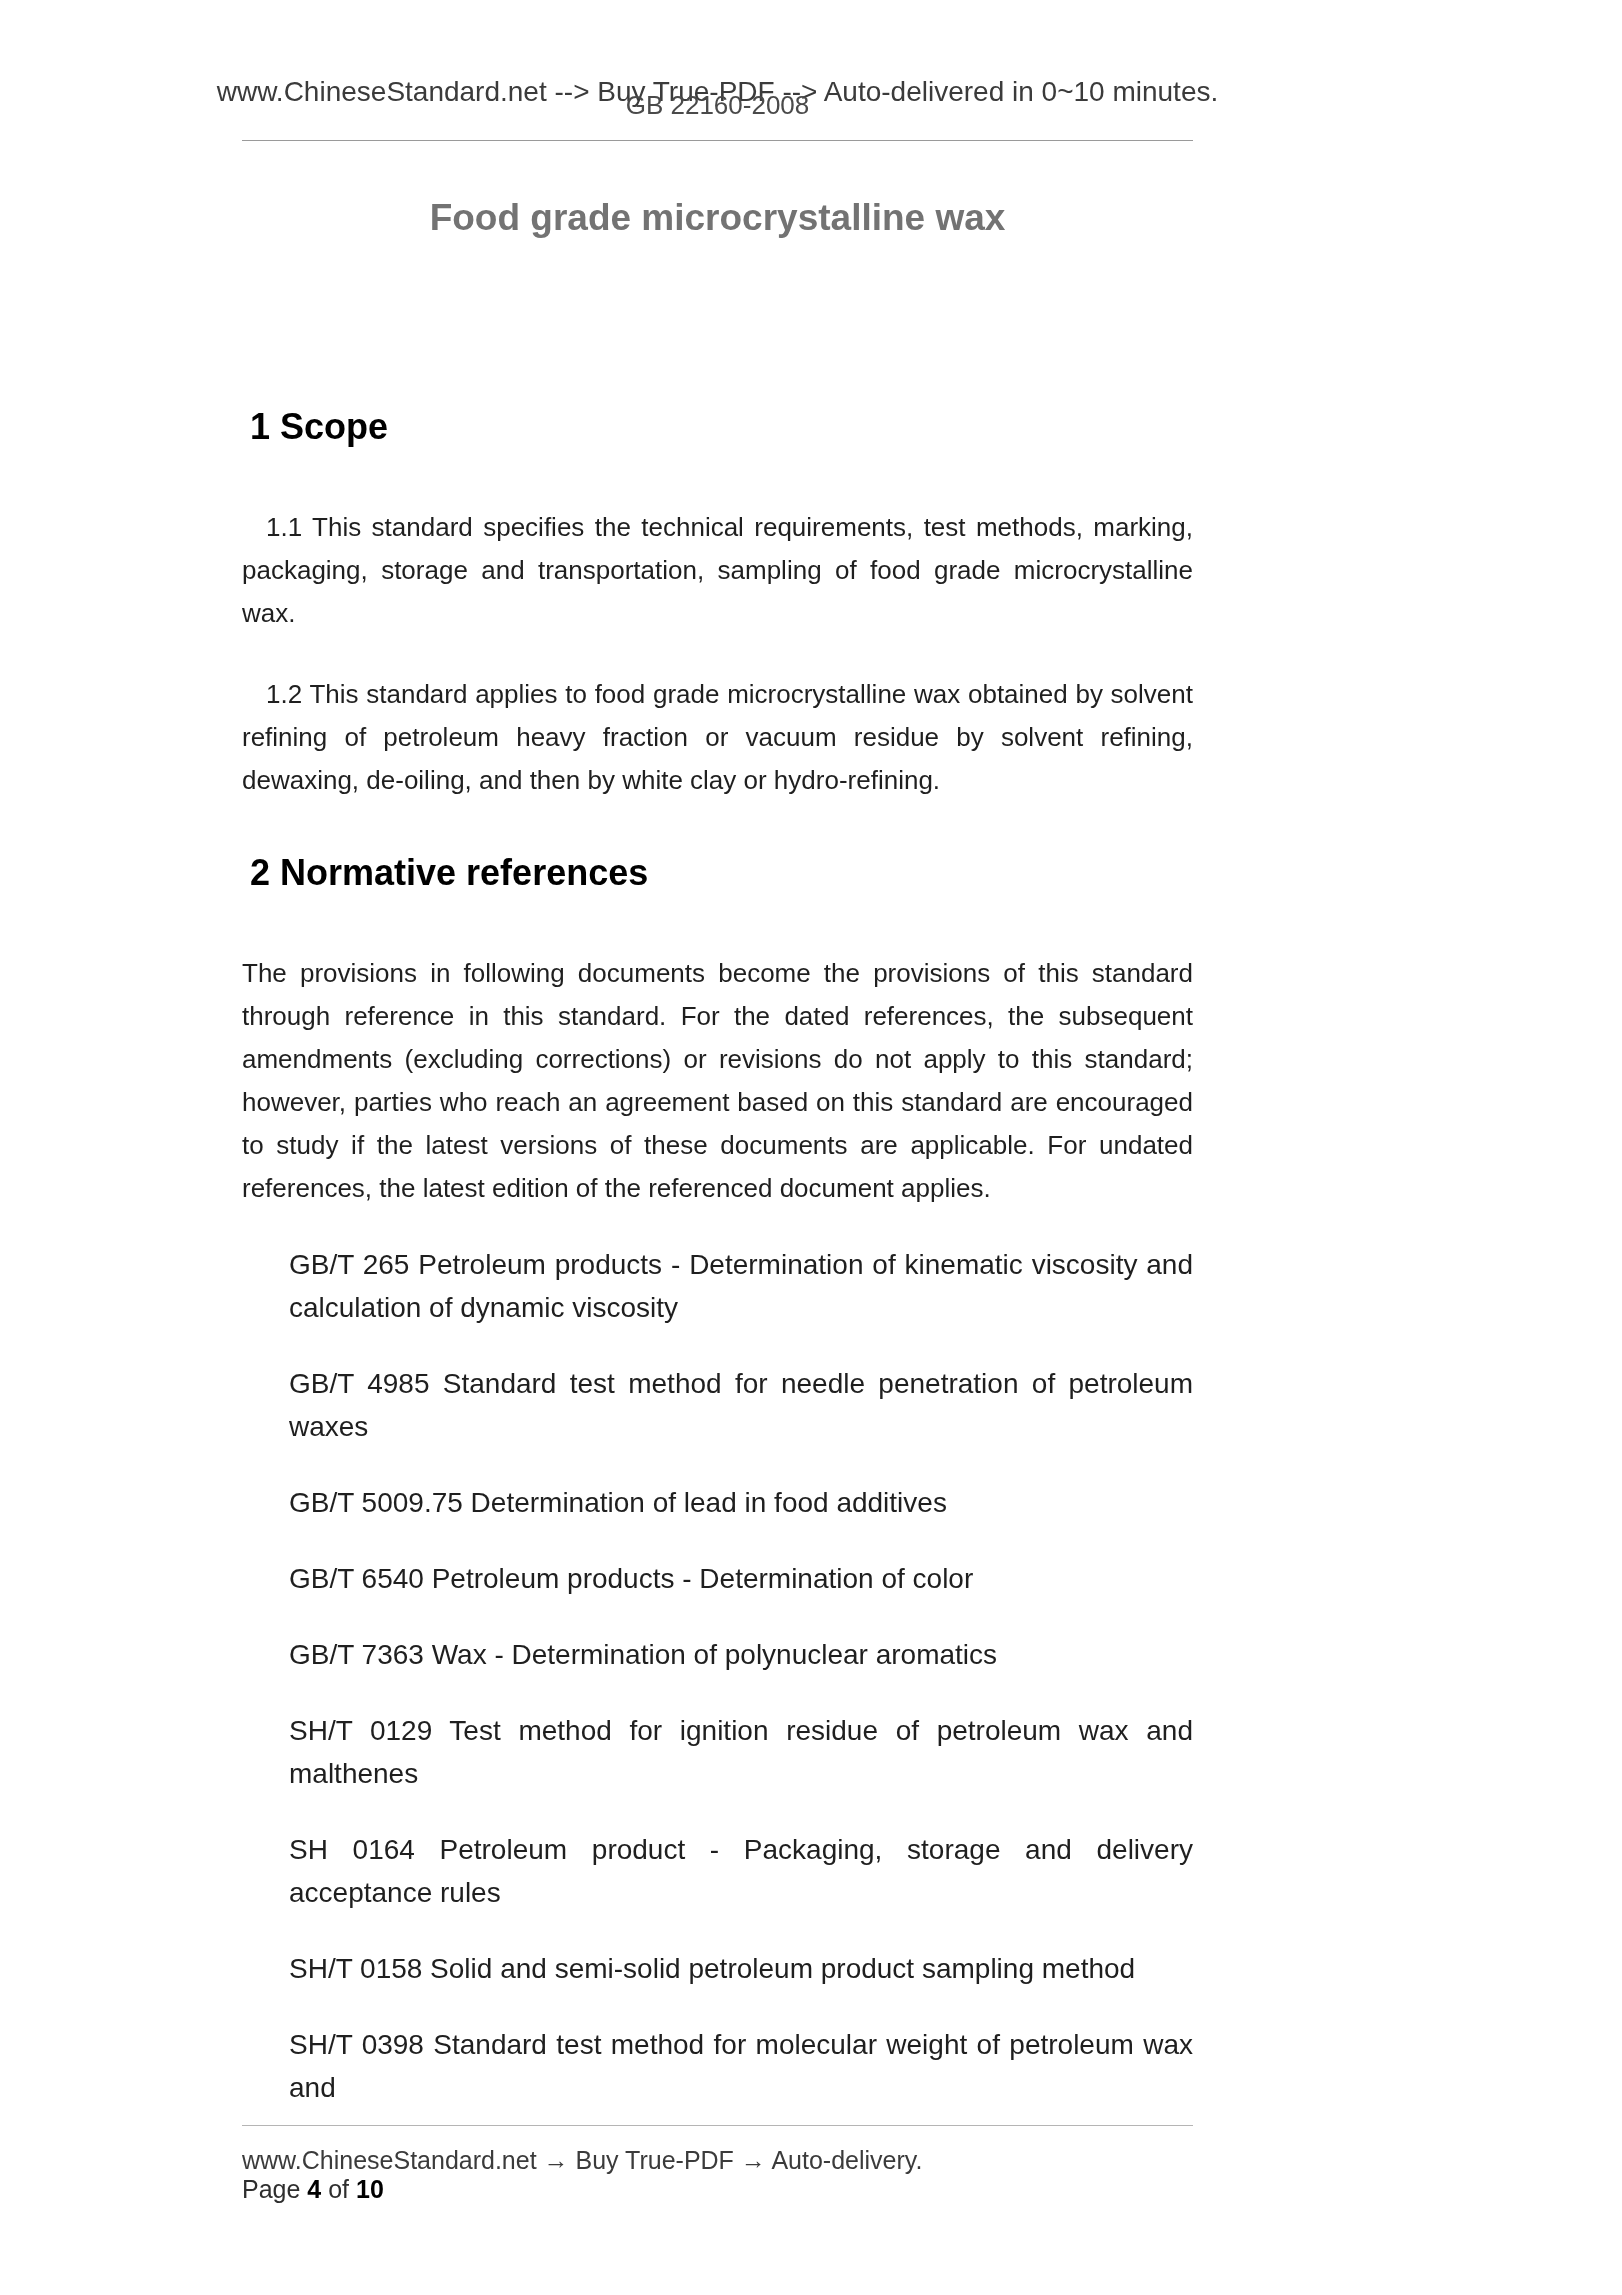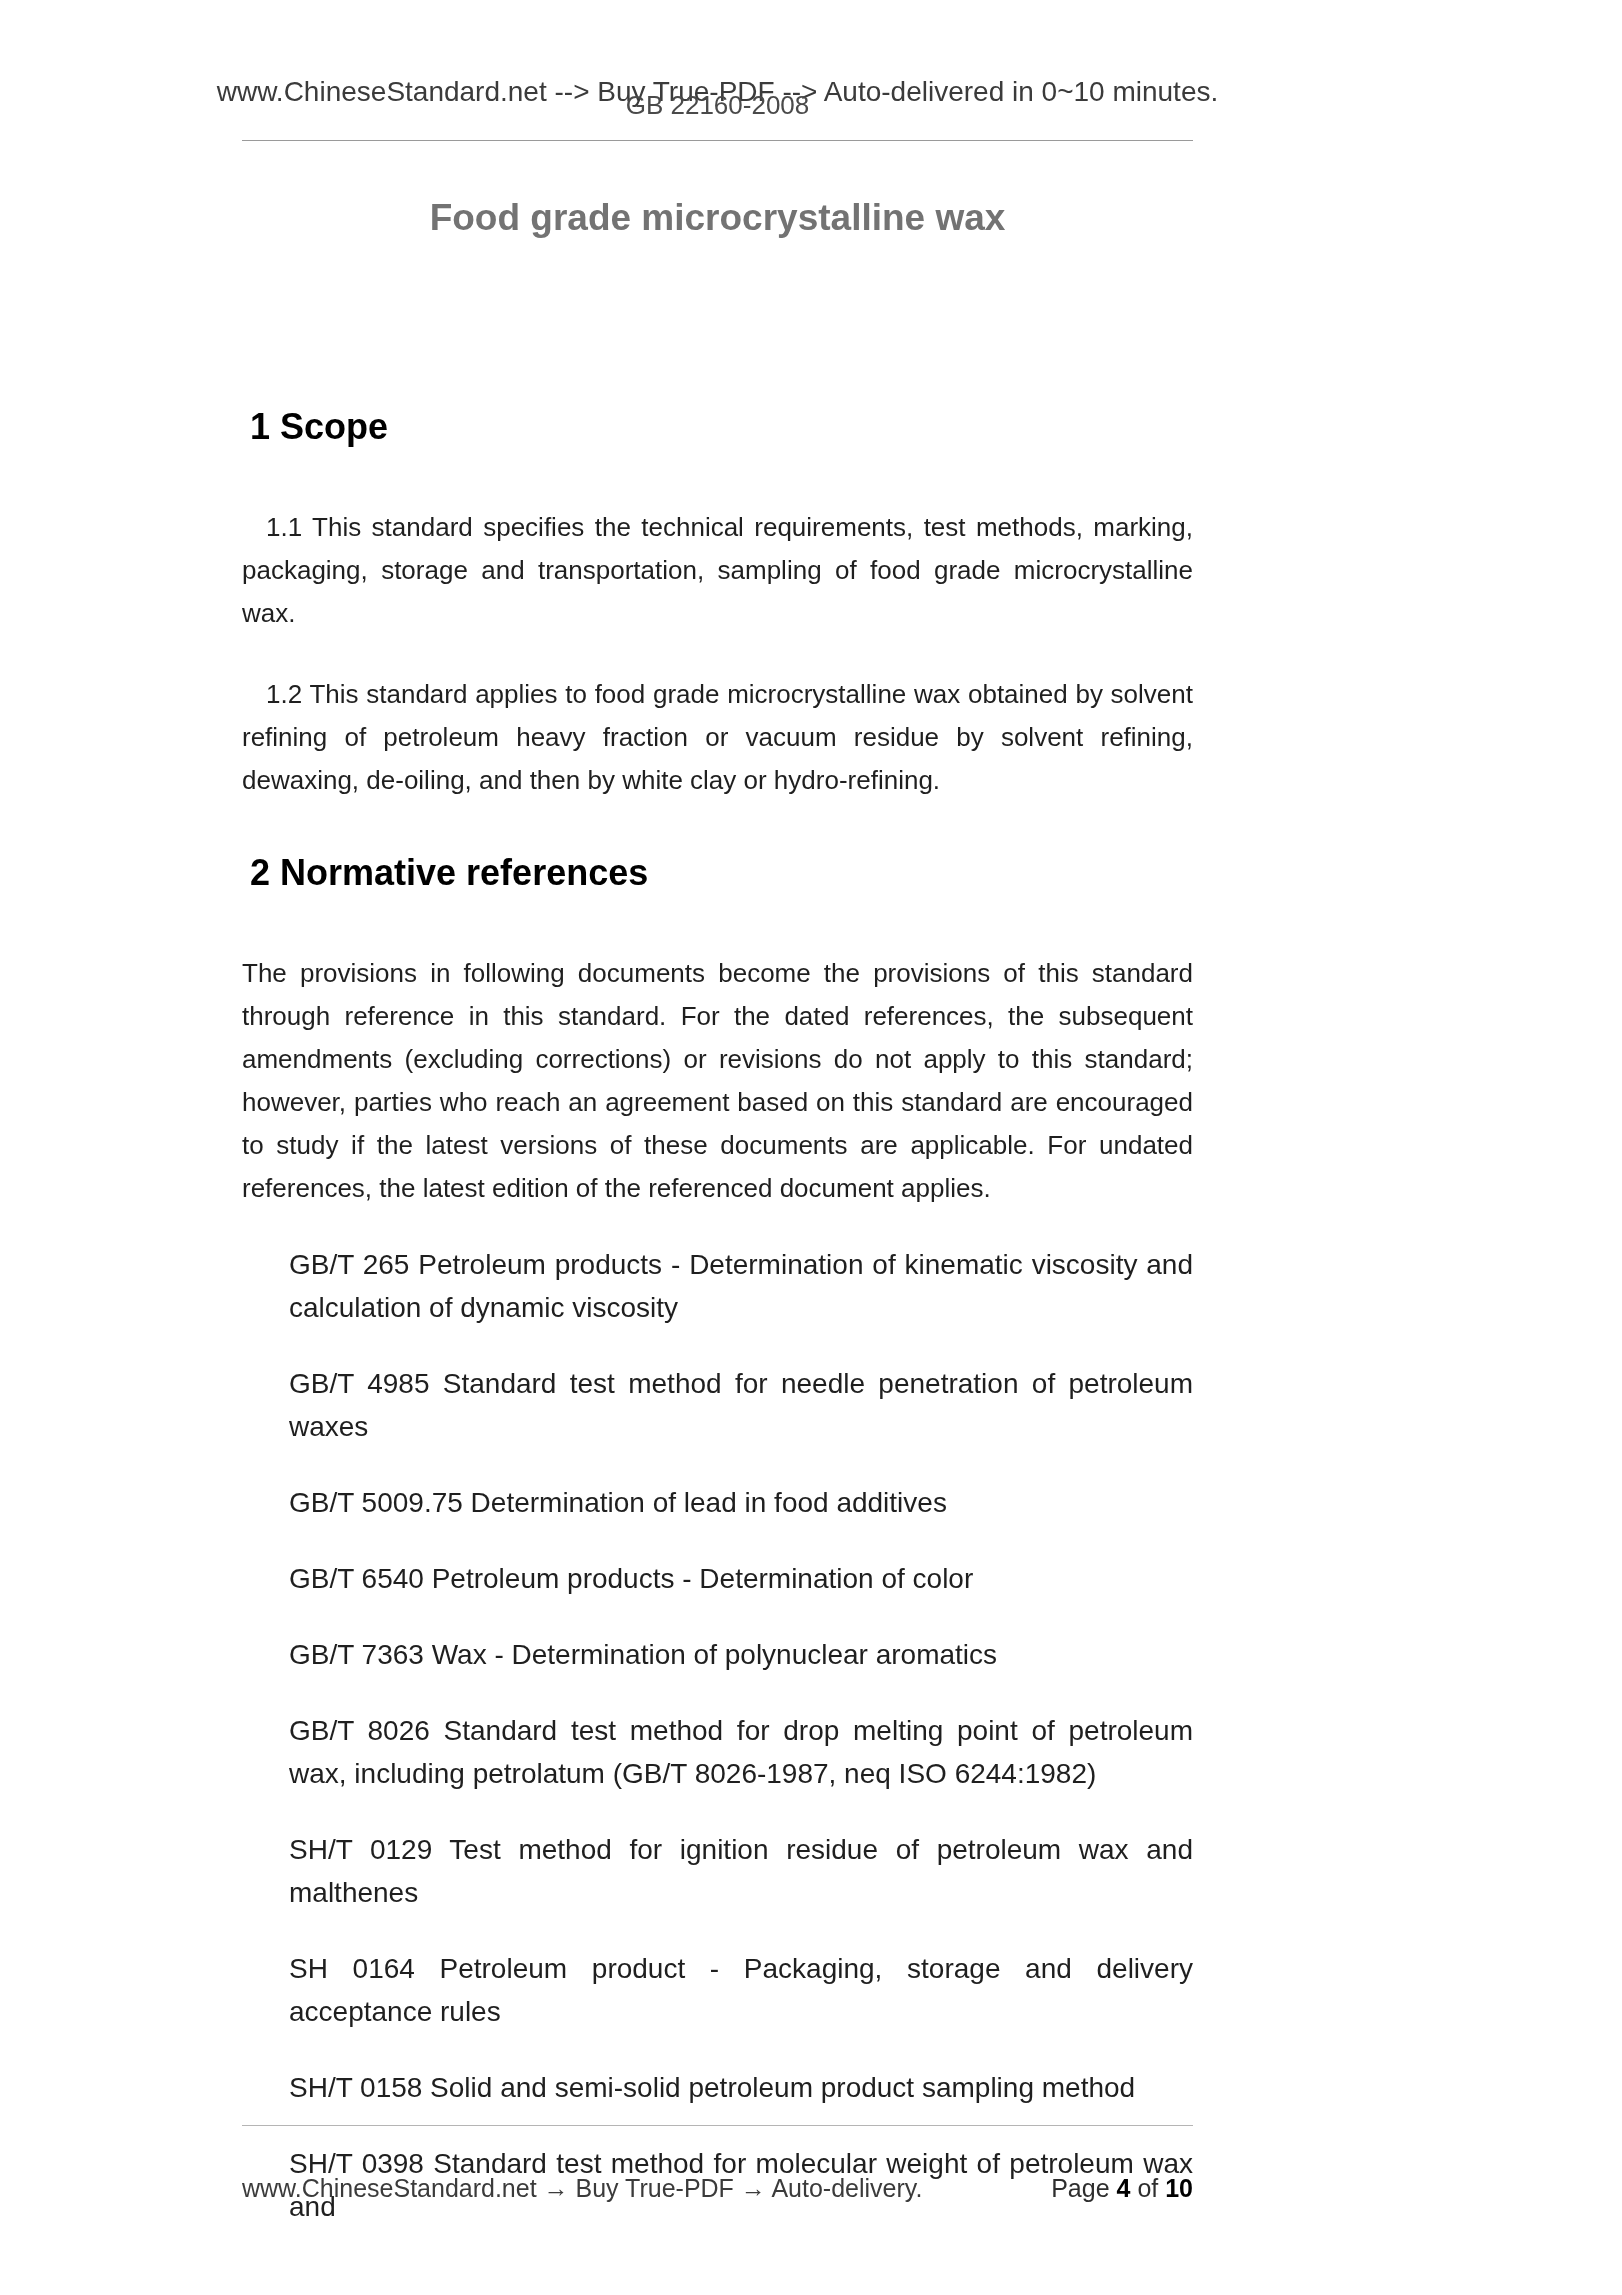--- a/index.html
+++ b/index.html
@@ -74,26 +74,27 @@
     text-align: justify;
     color: #1f1f1f;
   }
   
   .footer {
     position: absolute;
     left: 242px;
     right: 242px;
     top: 2125px;
     border-top: 1.7px solid #b5b5b5;
-    padding-top: 48px;
+    padding-top: 20px;
     display: flex;
     justify-content: space-between;
     align-items: baseline;
     font-size: 25px;
     color: #3b3b3b;
+    flex-direction: column;
   }
   .page-indicator { color: #2e2e2e; }
   .page-indicator b { color: #000000; }
 </style>
 </head>
 <body>
 
 <div class="page">
 
   <div class="header">
@@ -115,21 +116,20 @@
     <h2 class="section-heading heading-normative">2 Normative references</h2>
 
     <p class="body-par par-first">The provisions in following documents become the provisions of this standard through reference in this standard. For the dated references, the subsequent amendments (excluding corrections) or revisions do not apply to this standard; however, parties who reach an agreement based on this standard are encouraged to study if the latest versions of these documents are applicable. For undated references, the latest edition of the referenced document applies.</p>
 
     <div class="ref-list">
       <div class="ref">GB/T 265 Petroleum products - Determination of kinematic viscosity and calculation of dynamic viscosity</div>
       <div class="ref">GB/T 4985 Standard test method for needle penetration of petroleum waxes</div>
       <div class="ref">GB/T 5009.75 Determination of lead in food additives</div>
       <div class="ref">GB/T 6540 Petroleum products - Determination of color</div>
       <div class="ref">GB/T 7363 Wax - Determination of polynuclear aromatics</div>
-      <div class="ref">GB/T 8026 Standard test method for drop melting point of petroleum wax, including petrolatum (GB/T 8026-1987, neq ISO 6244:1982)</div>
       <div class="ref">SH/T 0129 Test method for ignition residue of petroleum wax and malthenes</div>
       <div class="ref">SH 0164 Petroleum product - Packaging, storage and delivery acceptance rules</div>
       <div class="ref">SH/T 0158 Solid and semi-solid petroleum product sampling method</div>
       <div class="ref">SH/T 0398 Standard test method for molecular weight of petroleum wax and</div>
     </div>
 
   </div>
 
   <div class="footer">
     <div class="footer-left">www.ChineseStandard.net → Buy True-PDF → Auto-delivery.</div>

